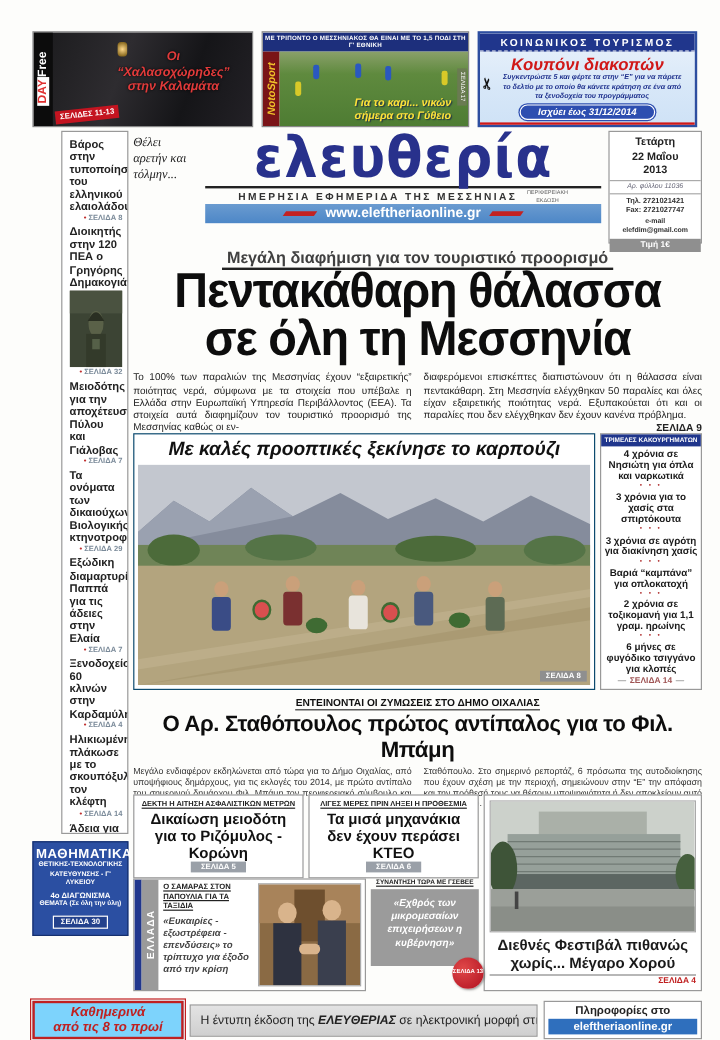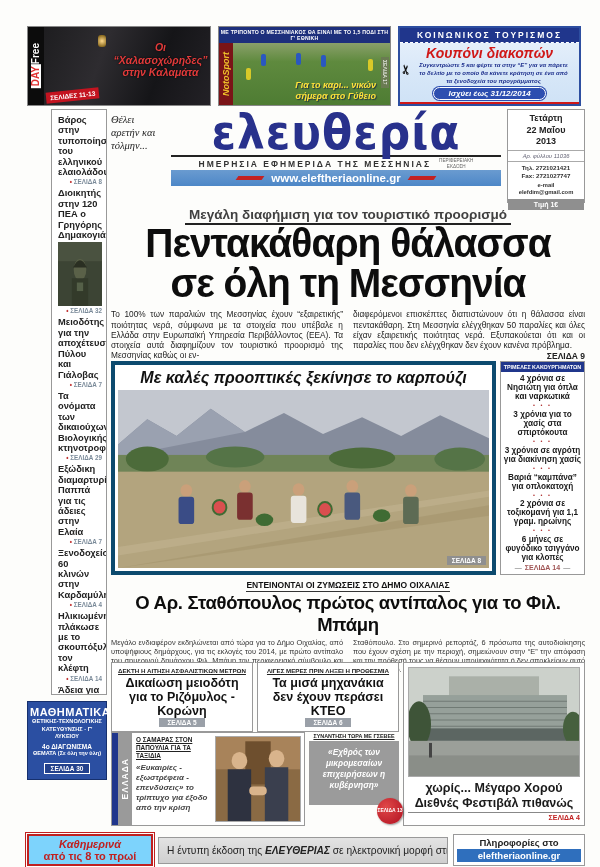--- a/index.html
+++ b/index.html
@@ -12,21 +12,21 @@
 
   
   .top-strip { display:flex; gap:7px; height:80px; margin-bottom:3px; }
   .banner { position:relative; overflow:hidden; border:1px solid #888; }
   
   .freeday { width:184px; background:linear-gradient(110deg,#1a1a1c 0%,#2e2c30 40%,#151518 70%,#232126 100%); display:flex; }
   .freeday .vstrip { width:16px; background:#0c0c0c; display:flex; flex-direction:column; align-items:center; justify-content:center; }
   .freeday .vstrip span { writing-mode:vertical-rl; transform:rotate(180deg); font-size:10px; font-weight:bold; line-height:1; }
   .freeday .free { color:#fff; }
   .freeday .day { color:#e03030; background:#fff; padding:2px 0; }
-  .freeday .fd-title { position:absolute; right:2px; top:14px; width:95px; text-align:center; color:#e23b3b; font-weight:bold; font-style:italic; font-size:10.5px; line-height:1.2; text-shadow:0 0 2px #000; }
+  .freeday .fd-title { position:absolute; right:18px; top:14px; width:95px; text-align:center; color:#e23b3b; font-weight:bold; font-style:italic; font-size:10.5px; line-height:1.2; text-shadow:0 0 2px #000; }
   .freeday .lantern { position:absolute; left:70px; top:8px; width:8px; height:12px; background:radial-gradient(circle,#ffd98a 0%,#8a6a20 80%); border-radius:3px; }
   .fd-badge { position:absolute; left:18px; bottom:4px; background:#c41420; color:#fff; font-size:6.5px; font-weight:bold; padding:2px 4px; transform:rotate(-6deg); }
   
   .notosport { width:173px; display:flex; flex-direction:column; }
   .ns-topbar { background:#1d2f7c; color:#fff; font-size:5.2px; font-weight:bold; text-align:center; padding:2px 1px; letter-spacing:.2px; }
   .ns-body { position:relative; flex:1; display:flex; }
   .ns-vstrip { width:14px; background:#7a1417; display:flex; align-items:center; justify-content:center; }
   .ns-vstrip span { writing-mode:vertical-rl; transform:rotate(180deg); color:#f0c22a; font-weight:bold; font-style:italic; font-size:9px; }
   .ns-field { flex:1; position:relative; background:linear-gradient(180deg,#8aa06a 0%,#5f8a3e 30%,#4e7c33 100%); }
   .ns-player { position:absolute; width:5px; height:12px; border-radius:2px; }
@@ -82,21 +82,21 @@
   .lead { height:158px; padding-top:4px; }
   .lead-kicker { text-align:center; font-size:13.5px; font-weight:bold; color:#404040; }
   .lead-kicker span { border-bottom:2px solid #222; padding:0 4px 1px; }
   .lead-headline { text-align:center; font-weight:bold; color:#0d0d0d; font-size:39px; line-height:.98; letter-spacing:-1px; margin-top:3px; transform:scaleY(1.05); }
   .lead-intro { display:flex; gap:10px; margin-top:8px; }
   .lead-col { flex:1; font-size:8.3px; color:#222; line-height:1.22; text-align:justify; }
   .lead-page { display:block; text-align:right; font-weight:bold; font-size:8.5px; margin-top:1px; }
 
   
   .mid-row { display:flex; gap:4px; height:214px; }
-  .melon-box { flex:1; border:4px solid #0c4a6e; background:#fff; padding:3px; display:flex; flex-direction:column; min-width:0; }
+  .melon-box { flex:1; border:1px solid #0c4a6e; background:#fff; padding:3px; display:flex; flex-direction:column; min-width:0; }
   .melon-title { text-align:center; font-style:italic; font-weight:bold; font-size:16px; color:#111; padding:1px 0 3px; }
   .melon-photo { position:relative; flex:1; overflow:hidden; }
   .photo-tag { position:absolute; right:3px; bottom:3px; background:#8f8f8f; color:#fff; font-size:6.5px; font-weight:bold; padding:1px 5px; }
   .crime-box { width:85px; border:1px solid #999; background:#fff; display:flex; flex-direction:column; }
   .crime-header { background:#20368c; color:#fff; font-size:5.4px; font-weight:bold; text-align:center; padding:2px 1px; }
   .crime-items { flex:1; padding:2px 2px; overflow:hidden; }
   .crime-item { font-size:8.2px; font-weight:bold; color:#1a1a1a; text-align:center; line-height:1.1; }
   .crime-sep { text-align:center; color:#b03030; font-size:5.5px; letter-spacing:2px; line-height:1.6; }
   .crime-page { text-align:center; font-size:7px; font-weight:bold; color:#a05555; padding:2px 0 3px; }
   .crime-page::before, .crime-page::after { content:"—"; color:#999; margin:0 3px; }
@@ -133,21 +133,21 @@
   .gs-badge { position:absolute; right:-4px; bottom:2px; width:26px; height:26px; border-radius:50%; background:radial-gradient(circle at 35% 35%, #e04848, #b01020); color:#fff; font-size:5px; font-weight:bold; display:flex; align-items:center; justify-content:center; text-align:center; line-height:1.1; box-shadow:1px 1px 2px rgba(0,0,0,.4); }
   .festival-box { flex:1; border:1px solid #999; background:#fff; padding:4px; display:flex; flex-direction:column; }
   .fest-photo { flex:1; border:1px solid #aaa; overflow:hidden; }
   .fest-caption { text-align:center; font-size:12.5px; font-weight:bold; color:#1a1a1a; line-height:1.15; margin-top:4px; }
   .fest-page { text-align:right; color:#c02020; font-size:7px; font-weight:bold; margin-top:2px; border-top:1px solid #888; padding-top:1px; }
 
   
   .bottom-bar { display:flex; gap:5px; align-items:center; height:38px; margin-top:5px; }
   .morning-box { width:126px; border:2px solid #c02020; outline:1px solid #c02020; outline-offset:1px; background:#7dd3fc; text-align:center; padding:2px 0; }
   .morning-box .m1 { color:#c02020; font-weight:bold; font-style:italic; font-size:11px; line-height:1.1; display:block; }
-  .morning-box .m2 { color:#c02020; font-weight:bold; font-size:11px; display:block; }
+  .morning-box .m2 { color:#c02020; font-weight:bold; font-style:italic; font-size:11px; display:block; }
   .eedition { flex:1; background:linear-gradient(180deg,#e3e3e3,#cfcfcf); border:1px solid #999; font-size:10.2px; color:#222; padding:7px 8px; white-space:nowrap; overflow:hidden; }
   .eedition .brand { font-weight:bold; font-style:italic; }
   .info-box { width:132px; border:1px solid #999; background:#fff; text-align:center; padding:2px 3px 3px; }
   .info-label { font-size:9.5px; font-weight:bold; color:#222; display:block; }
   .info-url { display:block; background:#2f6fbd; color:#fff; font-weight:bold; font-size:9.5px; padding:1px 2px; margin-top:1px; }
 </style>
 </head>
 <body>
 
 <div class="page">
@@ -446,22 +446,22 @@
               </g>
               <rect x="14" y="58" width="144" height="12" fill="#5c6662"></rect>
               <ellipse cx="10" cy="54" rx="12" ry="22" fill="#3e5438"></ellipse>
               <ellipse cx="164" cy="58" rx="10" ry="16" fill="#46603e"></ellipse>
               <rect y="70" width="170" height="34" fill="#9b9f99"></rect>
               <rect y="84" width="170" height="20" fill="#8a8e88"></rect>
               <rect x="20" y="72" width="3" height="14" fill="#444"></rect>
             </svg>
           </div>
           <div class="fest-caption">
+            <div>Διεθνές Φεστιβάλ πιθανώς</div>
             <div>χωρίς... Μέγαρο Χορού</div>
-            <div>Διεθνές Φεστιβάλ πιθανώς</div>
           </div>
           <div class="fest-page">ΣΕΛΙΔΑ 4</div>
         </div>
       </div>
     </div>
   </div>
 
   <div class="bottom-bar">
     <div class="morning-box">
       <span class="m1">Καθημερινά</span>

